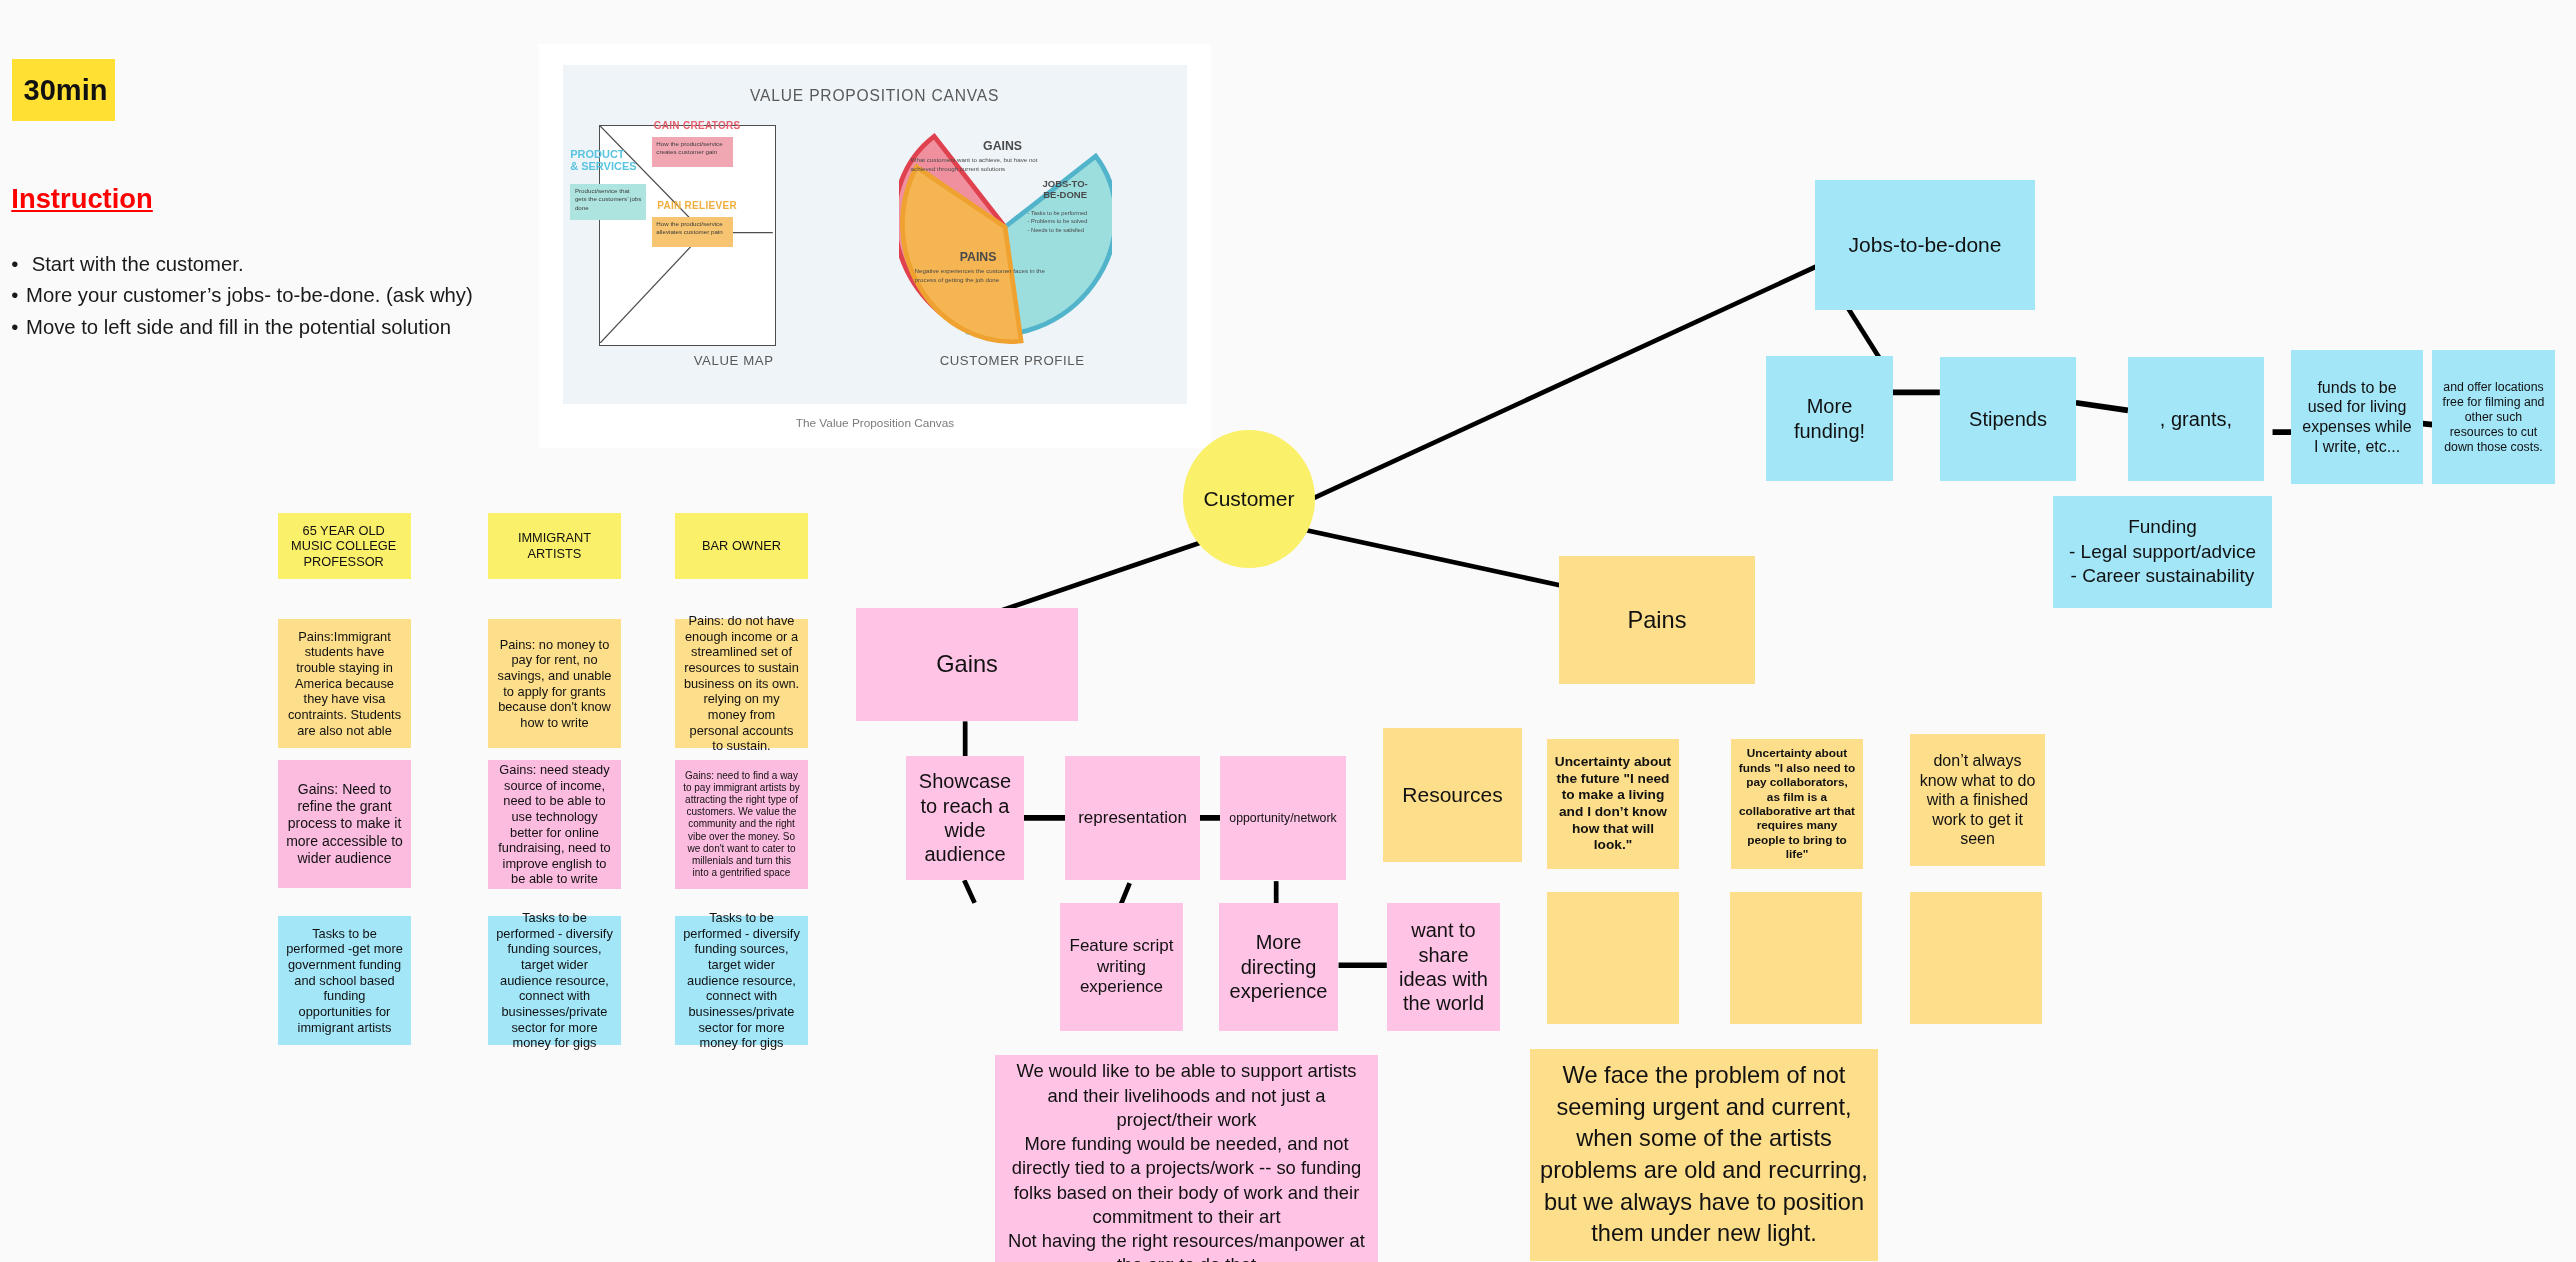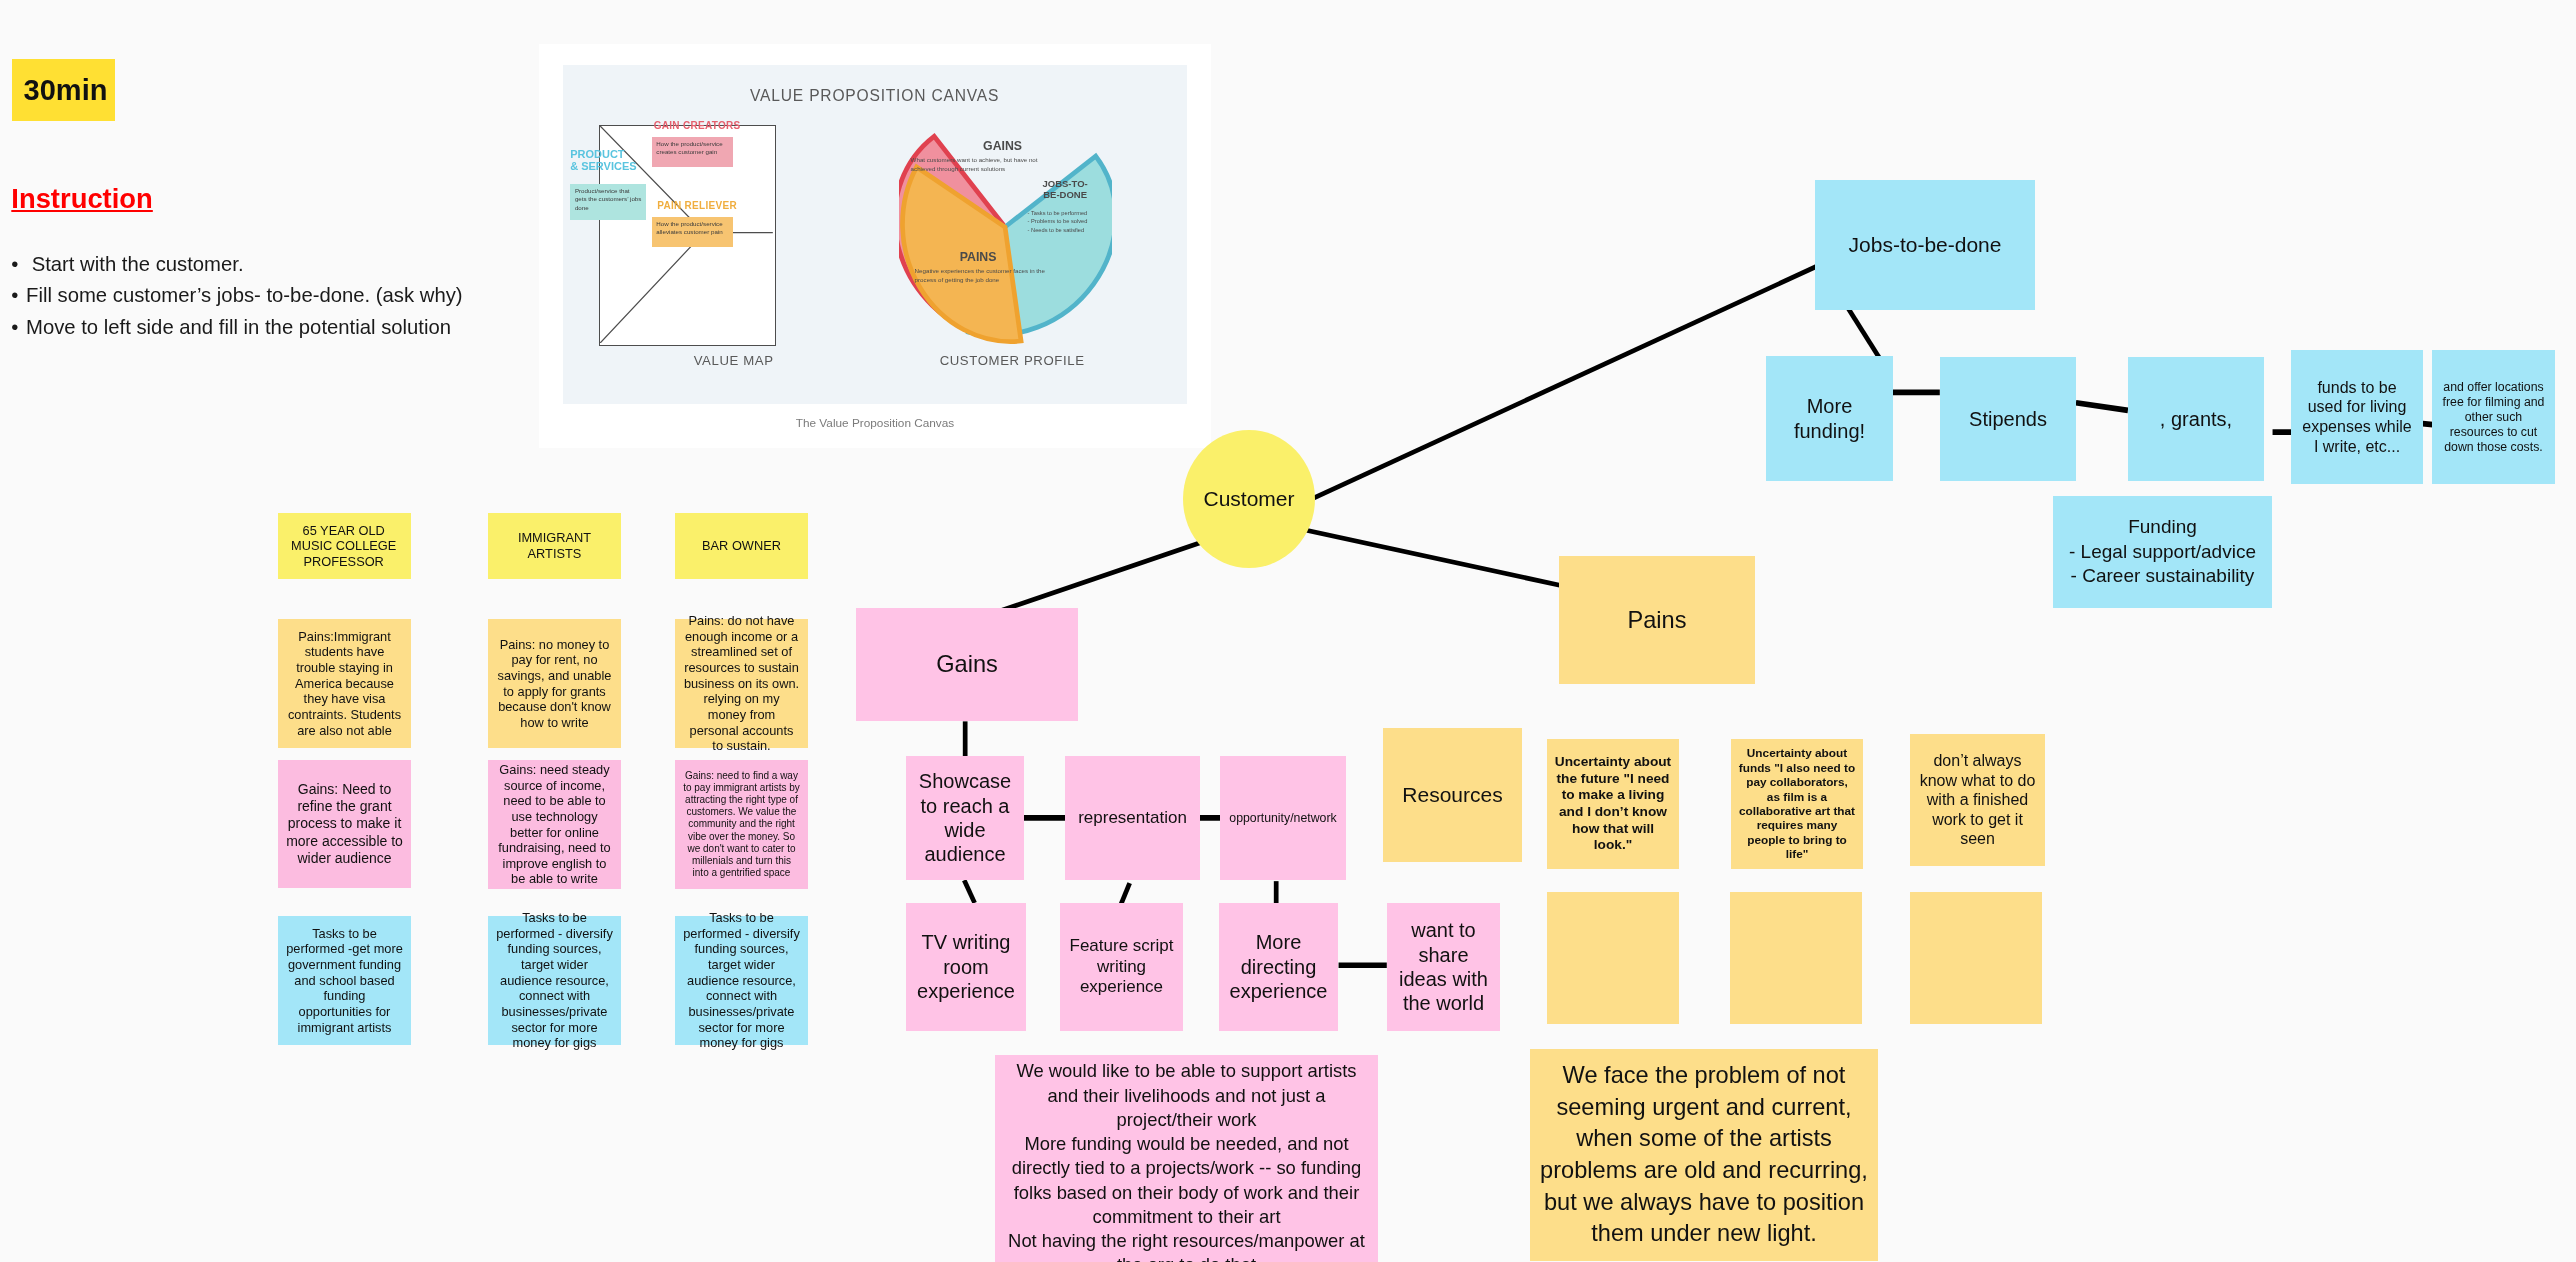--- a/index.html
+++ b/index.html
@@ -161,21 +161,21 @@
     <line x1="1416" y1="983" x2="1467" y2="983" stroke="#000" stroke-width="6"></line>
   </svg>
 
   <div class="abs" id="timer">
     <span>30min</span>
   </div>
 
   <div class="abs" id="instruction-heading">Instruction</div>
   <ul class="abs" id="instruction-list">
     <li> Start with the customer.</li>
-    <li>Fill some customer’s jobs- to-be-done. (ask why)</li>
+    <li>More your customer’s jobs- to-be-done. (ask why)</li>
     <li>Move to left side and fill in the potential solution</li>
   </ul>
 
   <div class="abs" id="vpc-card">
     <div id="vpc-inner">
       <div id="vpc-title">VALUE PROPOSITION CANVAS</div>
 
       <div id="vm-box">
         <svg width="173" height="217" style="position:absolute;left:0;top:0;" viewBox="0 0 183 230">
           <polyline points="0,0 110,113 0,230" fill="none" stroke="#4d4d4d" stroke-width="1.3"></polyline>
@@ -234,21 +234,20 @@
   <div class="abs" id="customer-node">
     <span>Customer</span>
   </div>
 
   <div class="note n-pink2" style="left:856px;top:572px;width:222px;height:113px;font-size:23.6px;">Gains</div>
 
   <div class="note n-pink2" style="left:906px;top:720px;width:118px;height:124px;font-size:20px;">Showcase to reach a wide audience</div>
   <div class="note n-pink2" style="left:1065px;top:720px;width:135px;height:124px;font-size:17px;">representation</div>
   <div class="note n-pink2" style="left:1220px;top:720px;width:126px;height:124px;font-size:12.3px;">opportunity/network</div>
 
-  <div class="note n-pink2" style="left:906px;top:867px;width:120px;height:128px;font-size:20px;">TV writing room experience</div>
   <div class="note n-pink2" style="left:1060px;top:867px;width:123px;height:128px;font-size:17px;">Feature script writing experience</div>
   <div class="note n-pink2" style="left:1219px;top:867px;width:119px;height:128px;font-size:20px;">More directing experience</div>
   <div class="note n-pink2" style="left:1387px;top:867px;width:113px;height:128px;font-size:20px;">want to share ideas with the world</div>
 
   <div class="note n-pink2" style="left:995px;top:1019px;width:383px;height:227px;font-size:18.4px;line-height:1.32;">We would like to be able to support artists and their livelihoods and not just a project/their work
 More funding would be needed, and not directly tied to a projects/work -- so funding folks based on their body of work and their commitment to their art
 Not having the right resources/manpower at the org to do that</div>
 
   <div class="note n-orange" style="left:1559px;top:520px;width:196px;height:128px;font-size:23.6px;">Pains</div>
 

